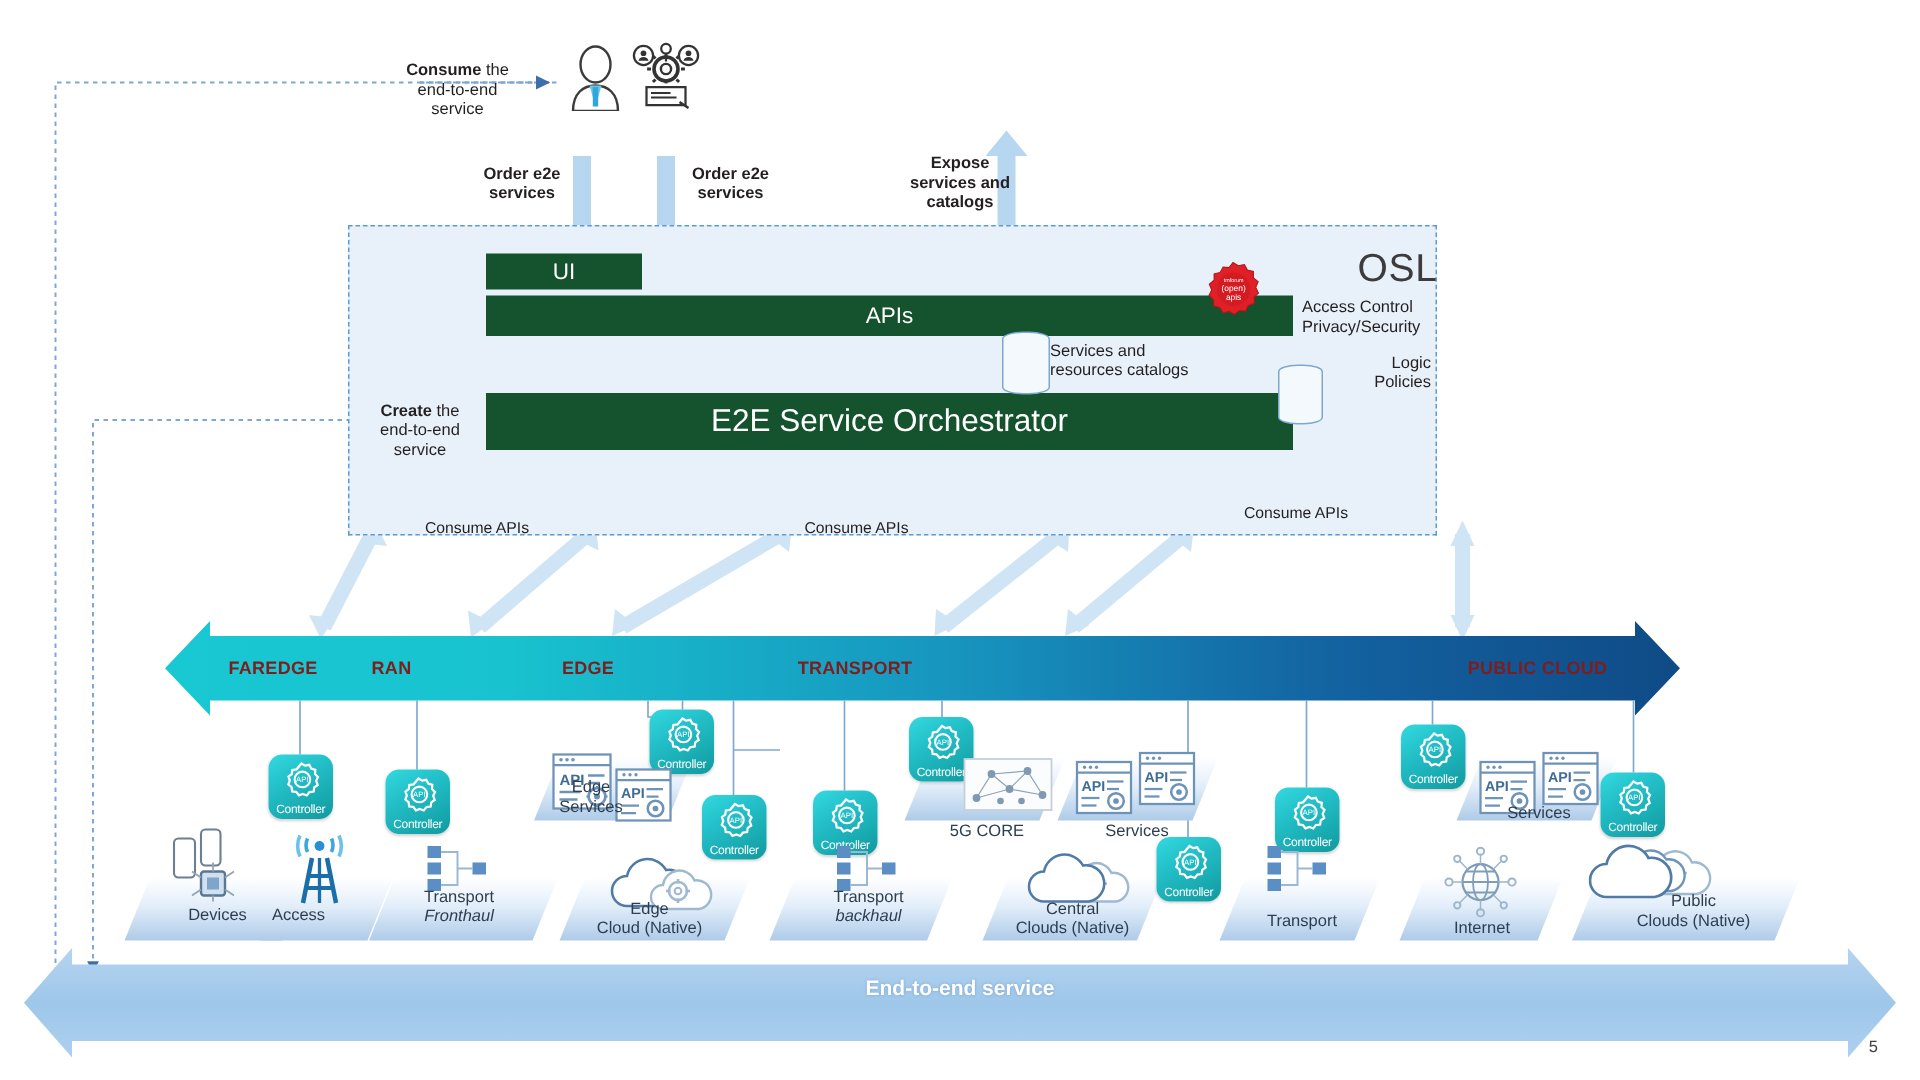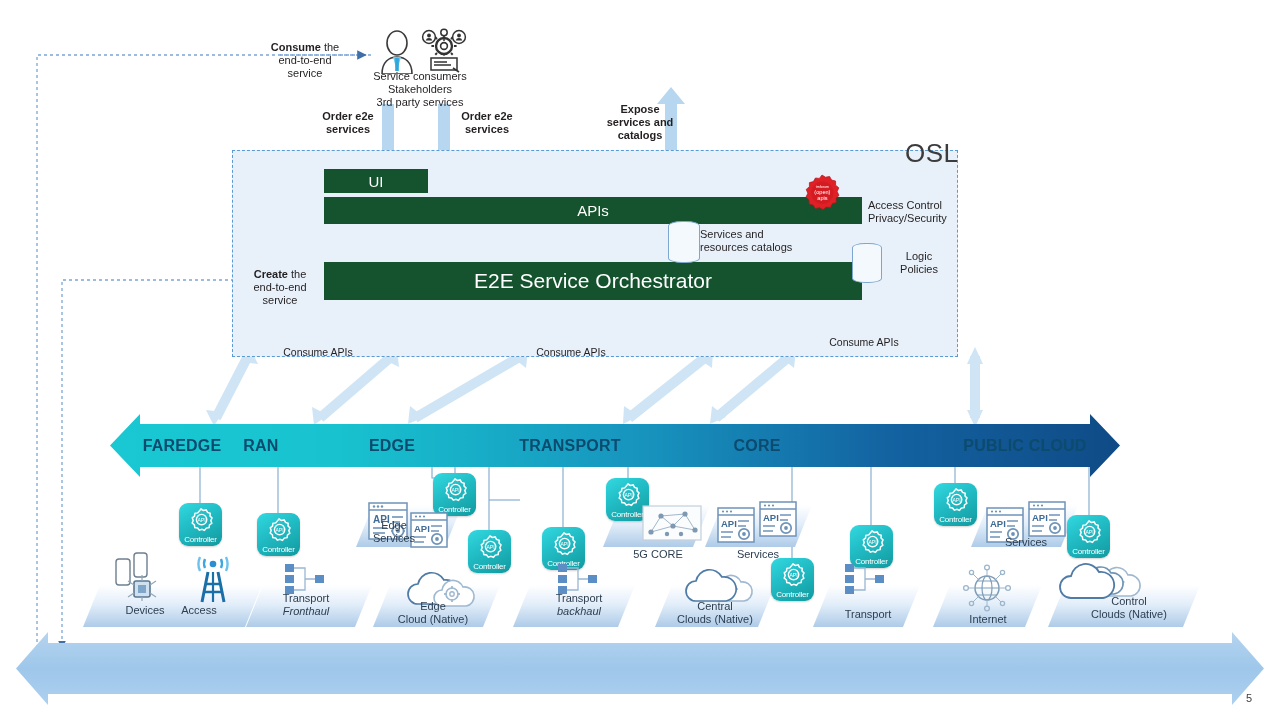--- a/index.html
+++ b/index.html
@@ -16,21 +16,21 @@
   .lbl{position:absolute;text-align:center;line-height:1.18;color:#231f20;}
   .lbl b{font-weight:bold;}
   .t10{font-size:10.5px;}
   .t11{font-size:11px;}
 
   
   #osl-panel{
     left:232px;top:150px;width:726px;height:207px;
     background:#e8f1fa;border:1.4px dashed #5b9bd5;box-sizing:border-box;
   }
-  #osl-title{left:905px;top:138px;font-size:26px;color:#3c3c3c;letter-spacing:.5px;}
+  #osl-title{left:905px;top:163px;font-size:26px;color:#3c3c3c;letter-spacing:.5px;}
 
   .bluebar{
     position:absolute;background:#14532d;color:#ffffff;
     display:flex;align-items:center;justify-content:center;
     text-shadow:0 0 1px rgba(0,0,0,.08);
   }
   #bar-ui{left:324px;top:169px;width:104px;height:24px;font-size:15px;}
   #bar-apis{left:324px;top:197px;width:538px;height:27px;font-size:15px;}
   #bar-e2e{left:324px;top:262px;width:538px;height:38px;font-size:21px;}
   #bar-apiimpl{left:324px;top:301px;width:538px;height:22px;font-size:14px;}
@@ -40,21 +40,21 @@
   #cyl-catalog{left:668px;top:221px;width:30px;height:40px;}
   #cyl-logic{left:852px;top:243px;width:28px;height:38px;}
 
   
   #seal{left:802px;top:174px;width:40px;height:40px;}
 
   
   #domain-wrap{left:110px;top:424px;width:1010px;height:43px;}
   #domain-wrap .dlabel{
     position:absolute;top:0;height:43px;line-height:43px;
-    color:#0c4a6e;font-size:16px;font-weight:bold;letter-spacing:.2px;
+    color:#7f1d1d;font-size:12px;font-weight:bold;letter-spacing:.2px;
     text-align:center;white-space:nowrap;
   }
 
   
   .ctrl{
     position:absolute;width:43px;height:43px;border-radius:9px;
     background:linear-gradient(150deg,#33d9e0 0%,#23bfc8 38%,#119a9f 100%);
     box-shadow:0 1px 2px rgba(0,0,0,.18);
   }
   .ctrl .ctext{
@@ -243,25 +243,20 @@
       <path d="M17,11 L15.3,9.3"></path>
         <path d="M32.7,26.7 L31,25"></path>
       <path d="M31,11 L32.7,9.3"></path>
         <path d="M15.3,26.7 L17,25"></path>
       </g>
     <path d="M11,30 L37,30 L37,42 L11,42 Z" fill="none" stroke="#333" stroke-width="1.5"></path>
     <path d="M14,34 L27,34 M14,37 L31,37" stroke="#333" stroke-width="1.4"></path>
     <path d="M33,40 L39,44" stroke="#333" stroke-width="1.6"></path>
   </svg>
 
-  <div class="lbl t11 abs" style="left:355px;top:70px;width:130px;">
-    <span>Service consumers</span><br>
-    <span>Stakeholders</span><br>
-    <span>3rd party services</span>
-  </div>
 
   <div class="lbl t11 abs" style="left:313px;top:110px;width:70px;font-weight:bold;">
     <span>Order e2e</span><br>
     <span>services</span>
   </div>
   <div class="lbl t11 abs" style="left:452px;top:110px;width:70px;font-weight:bold;">
     <span>Order e2e</span><br>
     <span>services</span>
   </div>
   <div class="lbl t11 abs" style="left:590px;top:103px;width:100px;font-weight:bold;">
@@ -277,21 +272,21 @@
   <div class="bluebar" id="bar-apis">APIs</div>
   <div class="bluebar" id="bar-e2e">E2E Service Orchestrator</div>
 
   <div class="cyl" id="cyl-catalog"></div>
   <div class="lbl t11 abs" style="left:700px;top:228px;width:120px;text-align:left;">
     <span>Services and</span><br>
     <span>resources catalogs</span>
   </div>
 
   <div class="cyl" id="cyl-logic"></div>
-  <div class="lbl t11 abs" style="left:884px;top:250px;width:70px;text-align:center;">
+  <div class="lbl t11 abs" style="left:884px;top:236px;width:70px;text-align:right;">
     <span>Logic</span><br>
     <span>Policies</span>
   </div>
 
   <div class="lbl t11 abs" style="left:868px;top:199px;width:95px;text-align:left;">
     <span>Access Control</span><br>
     <span>Privacy/Security</span>
   </div>
 
   <svg class="abs" id="seal" viewBox="0 0 40 40">
@@ -314,21 +309,20 @@
 
   <div class="lbl t10 abs" style="left:272px;top:346px;width:92px;">Consume APIs</div>
   <div class="lbl t10 abs" style="left:525px;top:346px;width:92px;">Consume APIs</div>
   <div class="lbl t10 abs" style="left:818px;top:336px;width:92px;">Consume APIs</div>
 
   <div class="abs" id="domain-wrap">
     <div class="dlabel" style="left:17px;width:110px;">FAREDGE</div>
     <div class="dlabel" style="left:96px;width:110px;">RAN</div>
     <div class="dlabel" style="left:227px;width:110px;">EDGE</div>
     <div class="dlabel" style="left:400px;width:120px;">TRANSPORT</div>
-    <div class="dlabel" style="left:592px;width:110px;">CORE</div>
     <div class="dlabel" style="left:845px;width:140px;">PUBLIC CLOUD</div>
   </div>
 
   <div class="ctrl" style="left:179px;top:503px;">
     <svg width="26" height="26" viewBox="0 0 26 26">
       <path d="M13,2 L15.4,3.4 L18.2,2.9 L19.5,5.4 L22.2,6.2 L22,9 L24,11 L22.8,13.6 L23.8,16.3 L21.5,17.9
                L21.1,20.7 L18.3,21.1 L16.5,23.3 L13.9,22.3 L11.3,23.2 L9.6,21 L6.8,20.6 L6.4,17.8 L4.2,16
                L5.2,13.4 L4.3,10.8 L6.5,9.1 L6.9,6.3 L9.7,5.9 Z" fill="none" stroke="#ffffff" stroke-width="1.5"></path>
       <circle cx="13.6" cy="12.6" r="5.2" fill="none" stroke="#ffffff" stroke-width="1.4"></circle>
       <text x="13.6" y="14.6" text-anchor="middle" fill="#ffffff" font-size="5.2" font-family="Liberation Sans, sans-serif">API</text>
@@ -709,20 +703,21 @@
   <div class="platlabel" style="left:828px;top:608px;width:80px;">
     <span>Transport</span>
   </div>
   <div class="platlabel" style="left:950px;top:613px;width:76px;">
     <span>Internet</span>
   </div>
   <div class="platlabel" style="left:990px;top:536px;width:72px;">
     <span>Services</span>
   </div>
   <div class="platlabel" style="left:1078px;top:595px;width:102px;">
-    <span>Control</span><br>
+    <span>Public</span><br>
     <span>Clouds (Native)</span>
   </div>
 
+  <div id="e2e-text">End-to-end service</div>
 
   <div id="pagenum">5</div>
 
 </div>
 
 </body></html>

